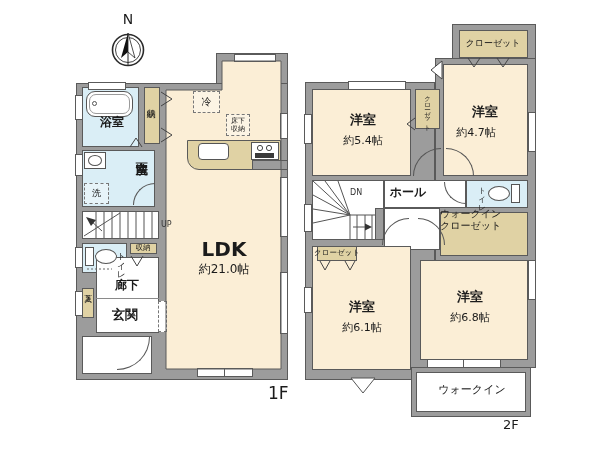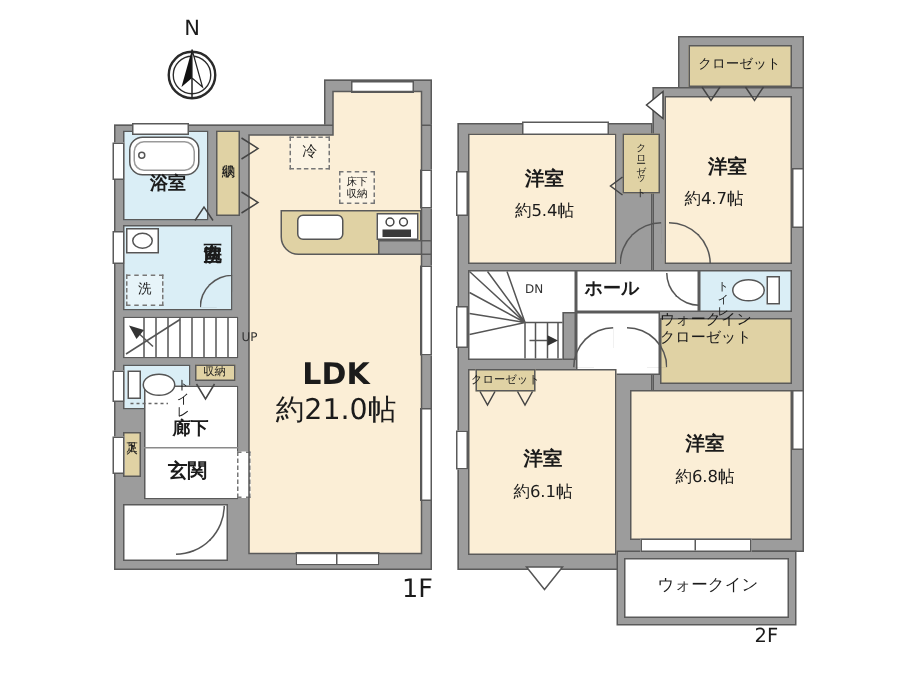--- a/index.html
+++ b/index.html
@@ -180,21 +180,21 @@
   <div class="lbl c b" style="left:112px;top:116px;font-size:12px;">浴室</div>
   <div class="lbl vert" style="left:146px;top:102px;font-size:9px;">収納</div>
   <div class="lbl vert b" style="left:134px;top:153px;font-size:12px;">洗面室</div>
   <div class="lbl" style="left:161px;top:220px;font-size:8px;color:#333;">UP</div>
   <div class="lbl vert" style="left:116px;top:246px;font-size:8.5px;">トイレ</div>
   <div class="lbl c" style="left:143px;top:244px;font-size:7.5px;">収納</div>
   <div class="lbl c b" style="left:127px;top:279px;font-size:12px;">廊下</div>
   <div class="lbl vert" style="left:83px;top:289px;font-size:7.5px;">下足入</div>
   <div class="lbl c b" style="left:125px;top:308px;font-size:13px;">玄関</div>
   <div class="lbl c b" style="left:224px;top:238px;font-size:20px;">LDK</div>
-  <div class="lbl c" style="left:224px;top:263px;font-size:19px;">約21.0帖</div>
+  <div class="lbl c" style="left:224px;top:263px;font-size:12px;">約21.0帖</div>
   <div class="lbl" style="left:268px;top:384px;font-size:17px;">1F</div>
 
   <div class="lbl c" style="left:493px;top:38px;font-size:9px;">クローゼット</div>
   <div class="lbl c b" style="left:485px;top:105px;font-size:13px;">洋室</div>
   <div class="lbl c" style="left:476px;top:127px;font-size:11px;">約4.7帖</div>
   <div class="lbl c b" style="left:363px;top:113px;font-size:13px;">洋室</div>
   <div class="lbl c" style="left:363px;top:135px;font-size:11px;">約5.4帖</div>
   <div class="lbl vert" style="left:423px;top:91px;font-size:6.5px;">クローゼット</div>
   <div class="lbl" style="left:350px;top:188px;font-size:8px;color:#333;">DN</div>
   <div class="lbl c b" style="left:408px;top:186px;font-size:12px;">ホール</div>

